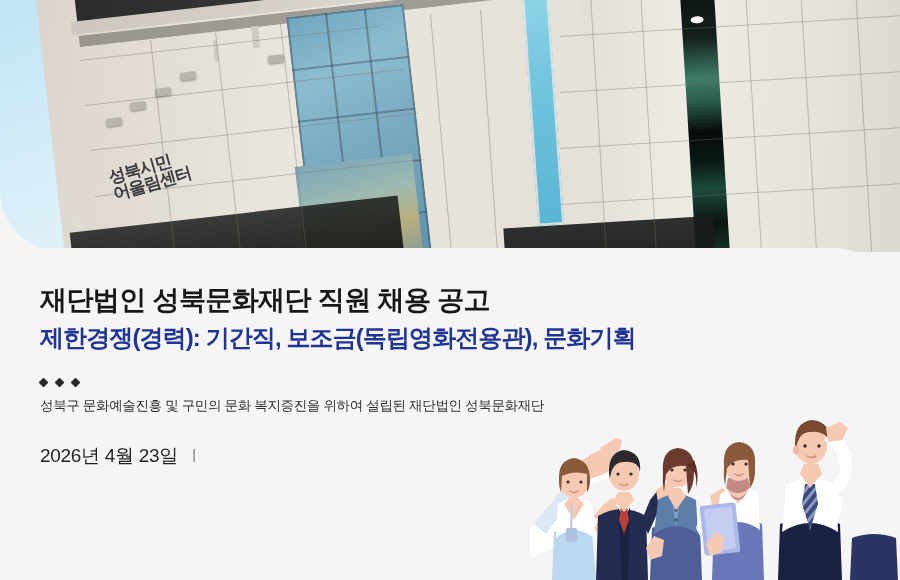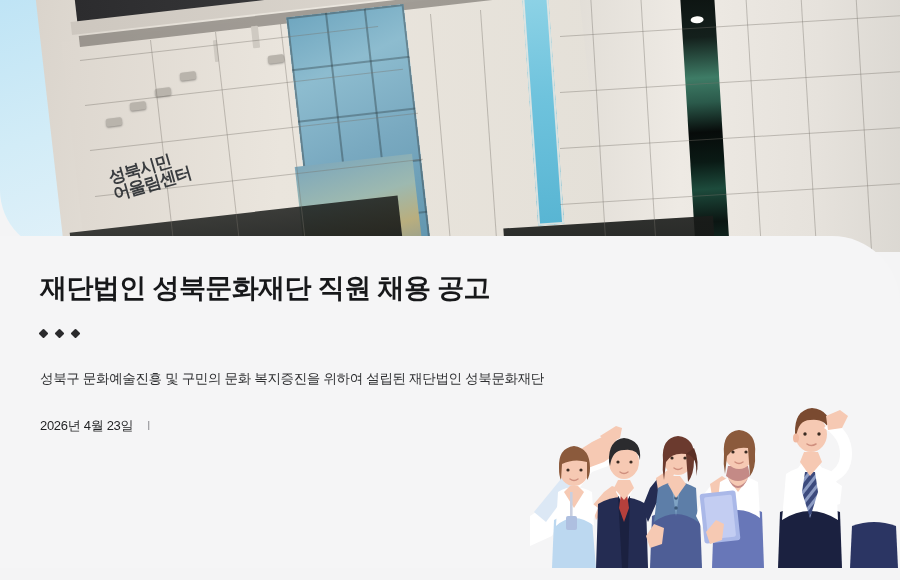--- a/index.html
+++ b/index.html
@@ -170,21 +170,21 @@
     line-height: 1.02;
     font-size: 17px;
     text-align: left;
     opacity: .88;
     white-space: pre-line;
   }
 
   
   .panel {
     position: absolute;
-    left: 0; top: 236px;
+    left: 0; top: 248px;
     width: 900px; height: 332px;
     background: #f5f5f6;
     border-top-right-radius: 68px;
   }
 
   .content { position: relative; padding: 36px 0 0 40px; }
 
   .title {
     font-size: 27px;
     font-weight: 700;
@@ -208,29 +208,29 @@
     align-items: center;
   }
   .diamond {
     width: 7px; height: 7px;
     background: #2a2a2c;
     transform: rotate(45deg);
     border-radius: 1px;
   }
 
   .body-text {
-    margin-top: 30px;
+    margin-top: 8px;
     font-size: 13.5px;
     color: #2e2f31;
     line-height: 1.72;
     letter-spacing: -0.35px;
   }
   .sign-line {
     margin-top: 26px;
-    font-size: 13px;
+    font-size: 19px;
     color: #1f2022;
     letter-spacing: -0.3px;
     display: flex;
     align-items: center;
     gap: 14px;
   }
   .sep { color:#9a9a9e; font-weight:300; }
 
   
   .people {
@@ -307,20 +307,21 @@
       <div class="signage">성북시민
 어울림센터</div>
     </div>
   </div>
 
   <div class="panel">
     <div class="content">
 
       <h1 class="title">재단법인 성북문화재단 직원 채용 공고</h1>
 
+      <h2 class="subtitle">제한경쟁(경력): 기간직, 보조금(독립영화전용관), 문화기획</h2>
 
       <div class="diamonds">
         <span class="diamond"></span>
         <span class="diamond"></span>
         <span class="diamond"></span>
       </div>
 
       <div class="body-text">
         <div>성북구 문화예술진흥 및 구민의 문화 복지증진을 위하여 설립된 재단법인 성북문화재단</div>
       </div>

